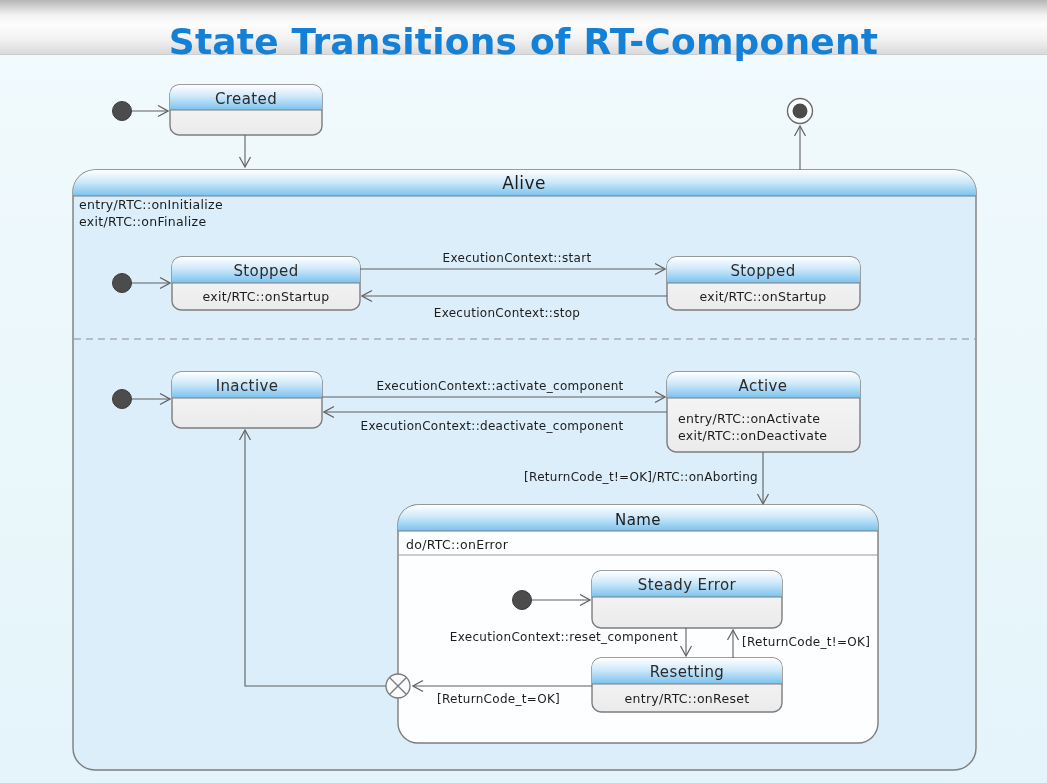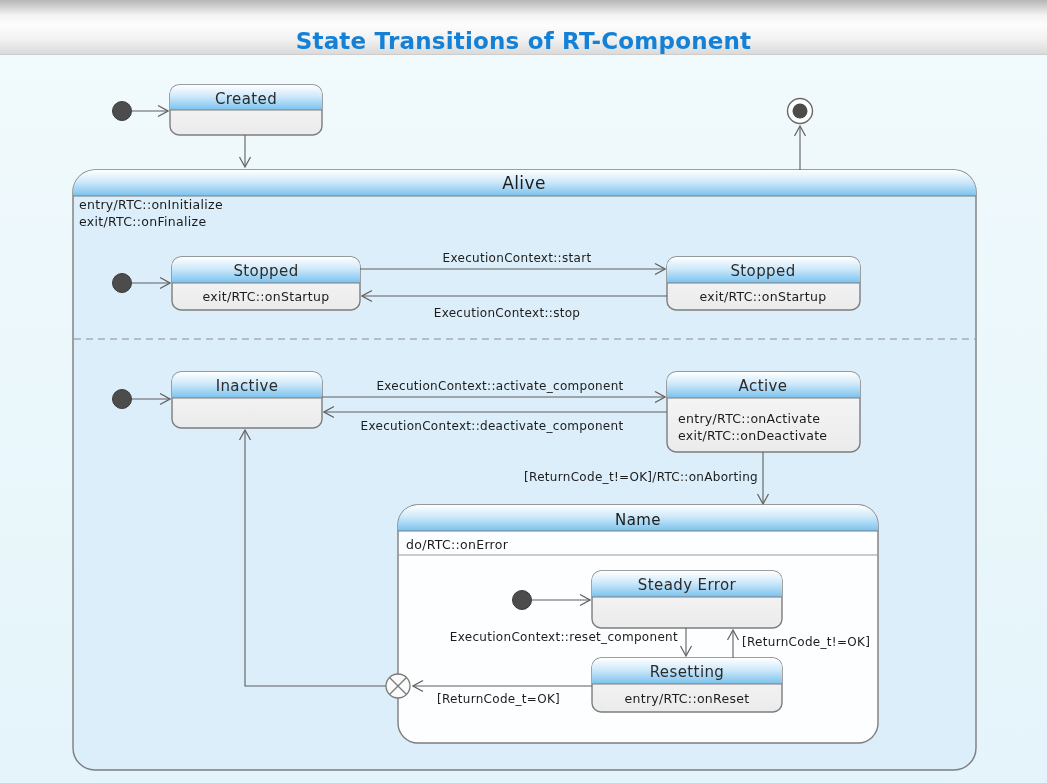--- a/index.html
+++ b/index.html
@@ -8,21 +8,21 @@
     background:linear-gradient(180deg,#f1fafd 54px,#eaf7fb 55%,#e4f4fa 100%);
     font-family:"DejaVu Sans",sans-serif;
   }
   .titlebar{
     position:absolute;top:0;left:0;width:1047px;height:54px;
     background:linear-gradient(180deg,#b6b6b6 0,#f3f3f3 28%,#fdfdfd 46%,#f2f2f2 72%,#dadada 100%);
     border-bottom:1px solid #cdcdcd;
     display:flex;align-items:center;justify-content:center;
   }
   .titlebar .title{
-    font-size:23px;font-weight:bold;color:#1581d6;letter-spacing:0.2px;margin-top:28px;
+    font-size:36px;font-weight:bold;color:#1581d6;letter-spacing:0.2px;margin-top:28px;
   }
   svg{position:absolute;top:0;left:0;}
   .st-title{font:15px "DejaVu Sans",sans-serif;fill:#2b2b2b;text-anchor:middle;letter-spacing:0.4px;}
   .cmp-title{font:16px "DejaVu Sans",sans-serif;fill:#1c1c1c;text-anchor:middle;letter-spacing:0.4px;}
   .st-action{font:12.5px "DejaVu Sans",sans-serif;fill:#1c1c1c;letter-spacing:0.3px;}
   .st-action.center{text-anchor:middle;}
   .lbl{font:12px "DejaVu Sans",sans-serif;fill:#1c1c1c;letter-spacing:0.3px;}
   .lbl.mid{text-anchor:middle;}
   .lbl.end{text-anchor:end;}
 </style>

